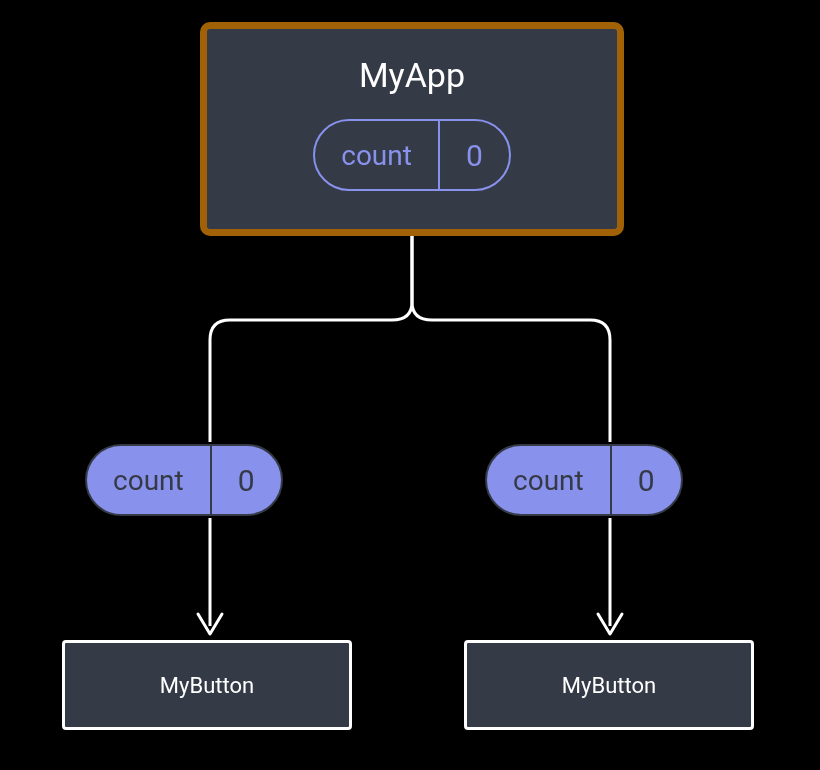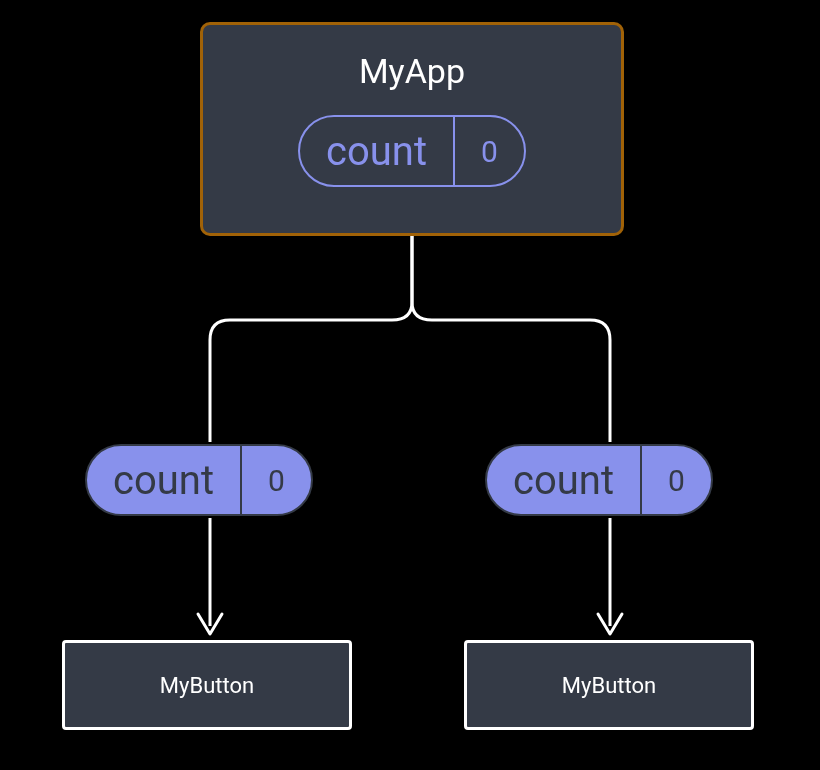--- a/index.html
+++ b/index.html
@@ -16,21 +16,21 @@
       overflow: hidden;
     }
 
     .parent-box {
       position: absolute;
       left: 200px;
       top: 22px;
       width: 424px;
       height: 214px;
       background: #343a46;
-      border: 3px solid #a16207;
+      border: 7px solid #a16207;
       border-radius: 10px;
       display: flex;
       flex-direction: column;
       align-items: center;
       padding-top: 26px;
     }
 
     .parent-title {
       color: #ffffff;
       font-size: 34px;
@@ -54,21 +54,21 @@
     .pill-filled {
       border: 2px solid #343a46;
       background: #8891ec;
     }
 
     .pill-label {
       display: flex;
       align-items: center;
       justify-content: center;
       padding: 0 26px;
-      font-size: 40px;
+      font-size: 28px;
     }
 
     .pill-value {
       display: flex;
       align-items: center;
       justify-content: center;
       padding: 0 26px;
       font-size: 30px;
       border-left: 2px solid;
     }

